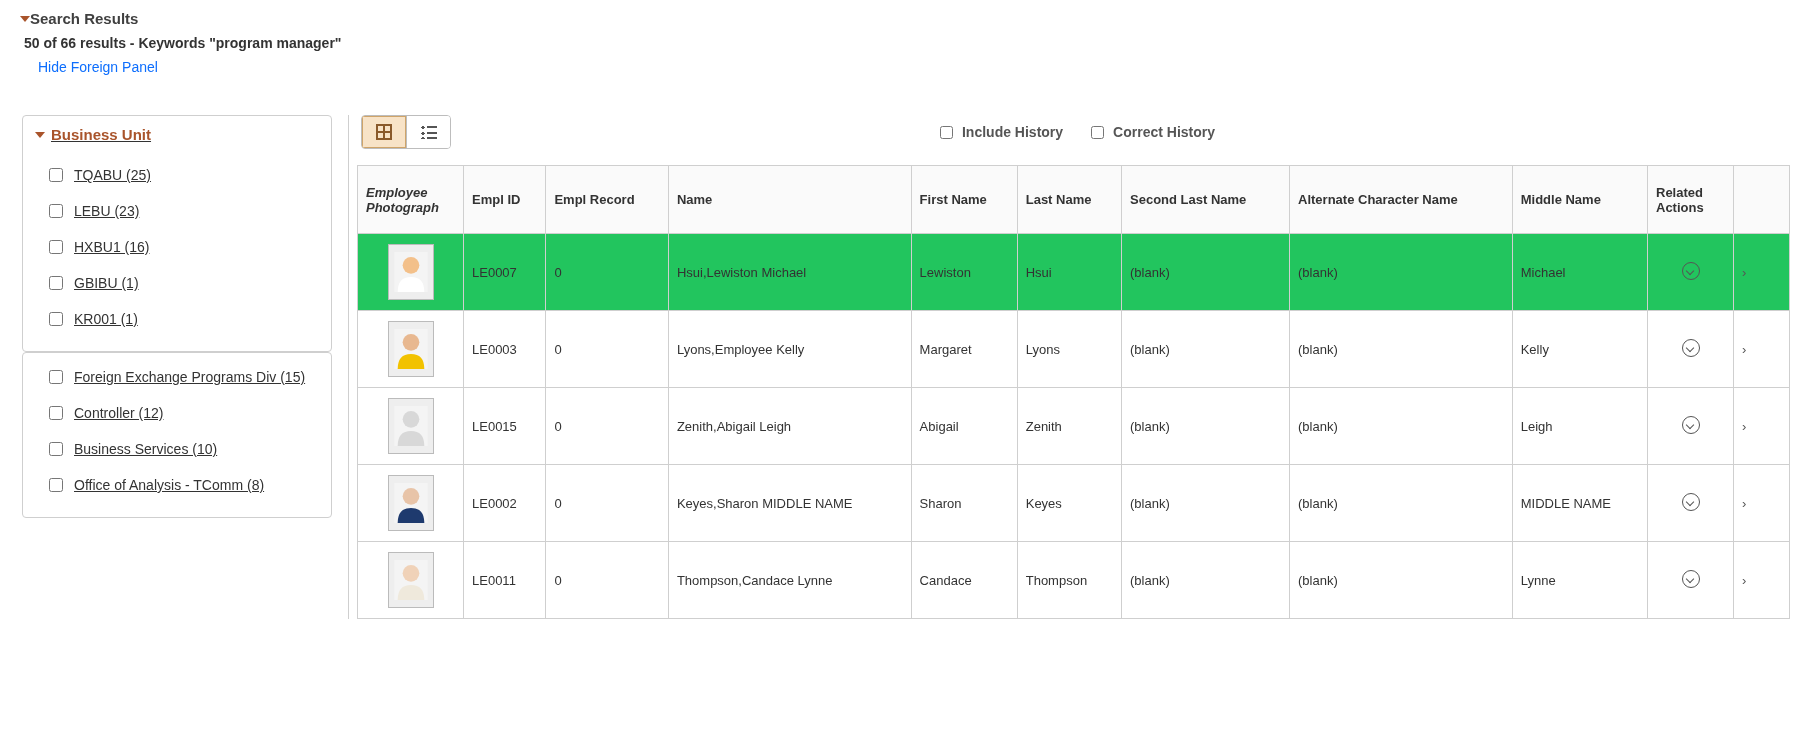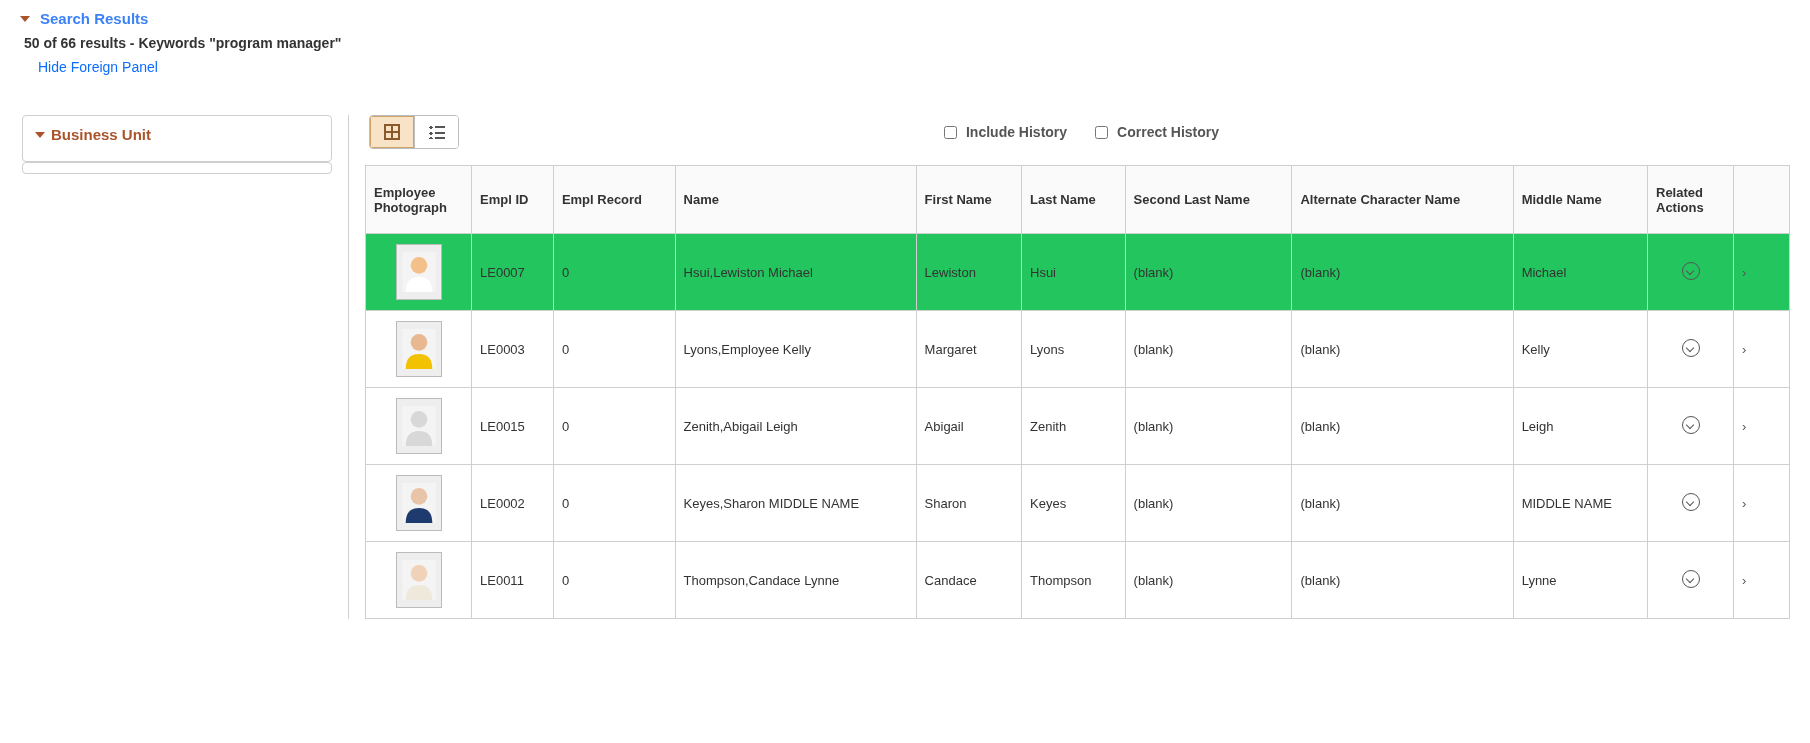--- a/index.html
+++ b/index.html
@@ -5,26 +5,26 @@
   * { box-sizing: border-box; }
   body {
     margin: 0;
     padding: 10px 20px;
     font-family: Arial, Helvetica, sans-serif;
     font-size: 14px;
     color: #333;
     background: #fff;
   }
   .section-title {
-    color: #3b82f6;
+    color: #404040;
     font-weight: bold;
     font-size: 15px;
     display: flex;
     align-items: center;
-    gap: 10px;
+    gap: 0;
     cursor: pointer;
   }
   .chev-down {
     display: inline-block;
     width: 0; height: 0;
     border-left: 5px solid transparent;
     border-right: 5px solid transparent;
     border-top: 6px solid #a9542b;
   }
   .summary {
@@ -43,20 +43,21 @@
     padding: 0 0 0 2px;
   }
   .filter-panel {
     width: 310px;
     flex-shrink: 0;
   }
   .filter-box {
     border: 1px solid #cfcfcf;
     border-radius: 4px;
     padding-bottom: 10px;
+    text-decoration: underline;
   }
   .filter-header {
     color: #a9542b;
     font-weight: bold;
     font-size: 15px;
     padding: 10px 12px 8px 12px;
     display: flex;
     align-items: center;
     gap: 6px;
     cursor: pointer;
@@ -69,21 +70,21 @@
     padding: 8px 0;
     font-size: 14px;
     color: #333;
   }
   .filter-item input[type="checkbox"] {
     width: 14px; height: 14px;
   }
   .results-area {
     flex: 1;
     border-left: 1px solid #cfcfcf;
-    padding-left: 16px;
+    padding-left: 8px;
   }
   .toolbar {
     display: flex;
     align-items: center;
     padding: 0 0 16px 4px;
   }
   .view-toggle {
     display: inline-flex;
     border-radius: 4px;
     overflow: hidden;
@@ -166,21 +167,21 @@
     border-right: 1.5px solid #555;
     border-bottom: 1.5px solid #555;
     transform: rotate(45deg);
   }
   .row-chev {
     font-size: 20px;
     color: #555;
     cursor: pointer;
     text-align: center;
   }
-  .col-photo { width: 106px; text-align: right; }
+  .col-photo { width: 106px; text-align: right; font-style: italic; }
   .col-actions { width: 86px; }
   .col-arrow { width: 56px; }
   .grid-icon { display: inline-block; width:16px; height:16px; position:relative;
     background:
       linear-gradient(#8a5a2b,#8a5a2b) 0 0/16px 2px no-repeat,
       linear-gradient(#8a5a2b,#8a5a2b) 0 7px/16px 2px no-repeat,
       linear-gradient(#8a5a2b,#8a5a2b) 0 14px/16px 2px no-repeat,
       linear-gradient(#8a5a2b,#8a5a2b) 0 0/2px 16px no-repeat,
       linear-gradient(#8a5a2b,#8a5a2b) 7px 0/2px 16px no-repeat,
       linear-gradient(#8a5a2b,#8a5a2b) 14px 0/2px 16px no-repeat;
@@ -206,23 +207,63 @@
 <div class="link">Hide Foreign Panel</div>
 
 <div class="main-wrap">
   <div class="filter-panel">
 
     <div class="filter-box">
       <div class="filter-header">
         <span class="chev-down"></span>
         <span>Business Unit</span>
       </div>
+      <div class="filter-items" id="bu-items">
+          <div class="filter-item">
+            <input type="checkbox" style="">
+            <span>TQABU (25)</span>
+          </div>
+          <div class="filter-item">
+            <input type="checkbox" style="">
+            <span>LEBU (23)</span>
+          </div>
+          <div class="filter-item">
+            <input type="checkbox" style="">
+            <span>HXBU1 (16)</span>
+          </div>
+          <div class="filter-item">
+            <input type="checkbox" style="">
+            <span>GBIBU (1)</span>
+          </div>
+          <div class="filter-item">
+            <input type="checkbox" style="">
+            <span>KR001 (1)</span>
+          </div>
+        </div>
     </div>
 
     <div class="filter-box">
+      <div class="filter-items" id="dept-items">
+          <div class="filter-item">
+            <input type="checkbox" style="">
+            <span>Foreign Exchange Programs Div (15)</span>
+          </div>
+          <div class="filter-item">
+            <input type="checkbox" style="">
+            <span>Controller (12)</span>
+          </div>
+          <div class="filter-item">
+            <input type="checkbox" style="">
+            <span>Business Services (10)</span>
+          </div>
+          <div class="filter-item">
+            <input type="checkbox" style="">
+            <span>Office of Analysis - TComm (8)</span>
+          </div>
+        </div>
     </div>
 
   </div>
 
   <div class="results-area">
     <div class="toolbar">
       <div class="view-toggle">
         <div class="view-btn active">
             <span class="grid-icon"></span>
           </div>

